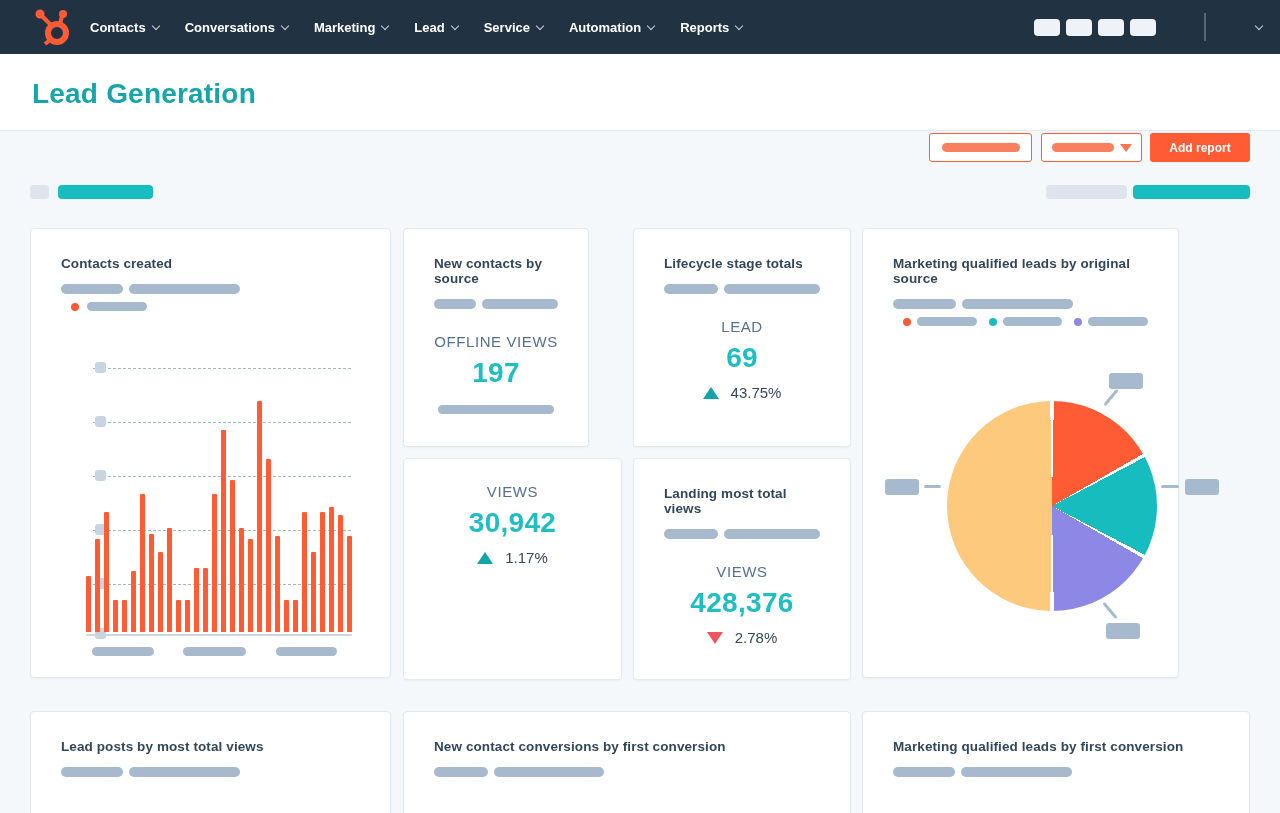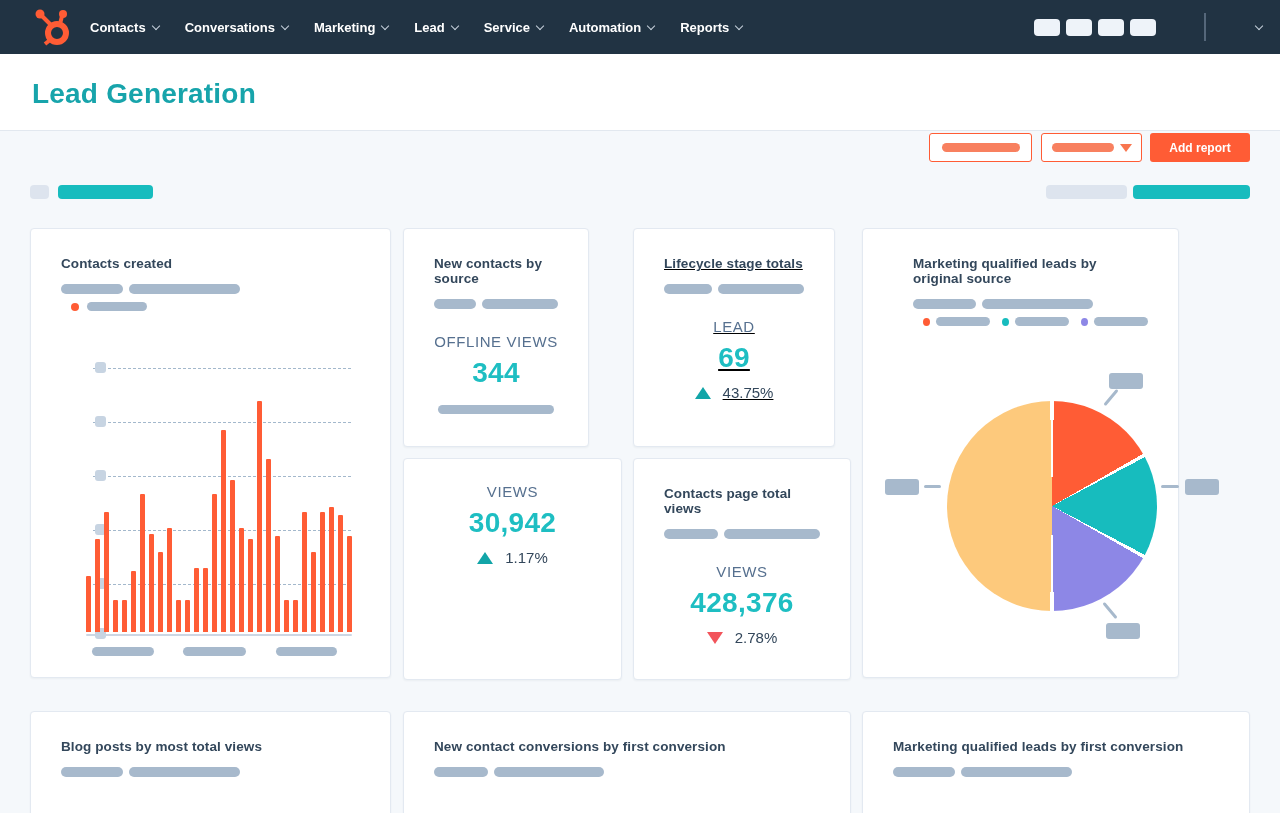--- a/index.html
+++ b/index.html
@@ -43,22 +43,22 @@
   .card-head { padding:27px 30px 0 30px; }
   .card-title { font-size:13.5px; font-weight:bold; color:#33475b; letter-spacing:.1px; }
   .ph-row { margin-top:13px; display:flex; gap:6px; }
   .ph { background:#a7b9cc; border-radius:5px; height:10px; }
   .legend-row { margin-top:8px; display:flex; align-items:center; gap:8px; padding-left:10px; }
   .dot { width:8px; height:8px; border-radius:50%; }
   .leg-ph { width:60px; height:9px; background:#a7b9cc; border-radius:5px; }
 
   .card-contacts   { left:30px;  top:228px; width:361px; height:450px; }
   .card-ncs        { left:403px; top:228px; width:186px; height:219px; }
-  .card-lifecycle  { left:633px; top:228px; width:202px; height:219px;text-decoration:underline; }
-  .card-pie        { left:862px; top:228px; width:317px; height:450px;padding-left:20px; }
+  .card-lifecycle  { left:633px; top:228px; width:218px; height:219px; }
+  .card-pie        { left:862px; top:228px; width:317px; height:450px; }
   .card-blogviews  { left:403px; top:458px; width:219px; height:222px; }
   .card-lpviews    { left:633px; top:458px; width:218px; height:222px; }
   .card-blogposts  { left:30px;  top:711px; width:361px; height:150px; }
   .card-conv       { left:403px; top:711px; width:448px; height:150px; }
   .card-mqlconv    { left:862px; top:711px; width:388px; height:150px; }
 
   
   .stat-label { margin-top:24px; text-align:center; font-size:15px; color:#56708f; letter-spacing:.6px; }
   .stat-value { margin-top:7px; text-align:center; font-size:28px; font-weight:bold; color:#1ebec2; letter-spacing:.3px; }
   .stat-delta { margin-top:10px; display:flex; align-items:center; justify-content:center; gap:12px; }
@@ -216,21 +216,21 @@
 
   <div class="card card-ncs">
     <div class="card-head">
       <div class="card-title">New contacts by source</div>
       <div class="ph-row">
         <span class="ph" style="width:54px"></span>
         <span class="ph" style="width:96px"></span>
       </div>
     </div>
     <div class="stat-label">OFFLINE VIEWS</div>
-    <div class="stat-value">344</div>
+    <div class="stat-value">197</div>
     <div class="stat-pill"></div>
   </div>
 
   <div class="card card-lifecycle">
     <div class="card-head">
       <div class="card-title">Lifecycle stage totals</div>
       <div class="ph-row">
         <span class="ph" style="width:54px"></span>
         <span class="ph" style="width:96px"></span>
       </div>
@@ -274,37 +274,37 @@
     <div class="stat-label">VIEWS</div>
     <div class="stat-value">30,942</div>
     <div class="stat-delta">
       <span class="tri-up"></span>
       <span class="delta-text">1.17%</span>
     </div>
   </div>
 
   <div class="card card-lpviews">
     <div class="card-head">
-      <div class="card-title">Contacts page total views</div>
+      <div class="card-title">Landing most total views</div>
       <div class="ph-row">
         <span class="ph" style="width:54px"></span>
         <span class="ph" style="width:96px"></span>
       </div>
     </div>
     <div class="stat-label">VIEWS</div>
     <div class="stat-value">428,376</div>
     <div class="stat-delta">
       <span class="tri-down"></span>
       <span class="delta-text">2.78%</span>
     </div>
   </div>
 
   <div class="card card-blogposts">
     <div class="card-head">
-      <div class="card-title">Blog posts by most total views</div>
+      <div class="card-title">Lead posts by most total views</div>
       <div class="ph-row">
         <span class="ph" style="width:62px"></span>
         <span class="ph" style="width:111px"></span>
       </div>
     </div>
   </div>
 
   <div class="card card-conv">
     <div class="card-head">
       <div class="card-title">New contact conversions by first conversion</div>

